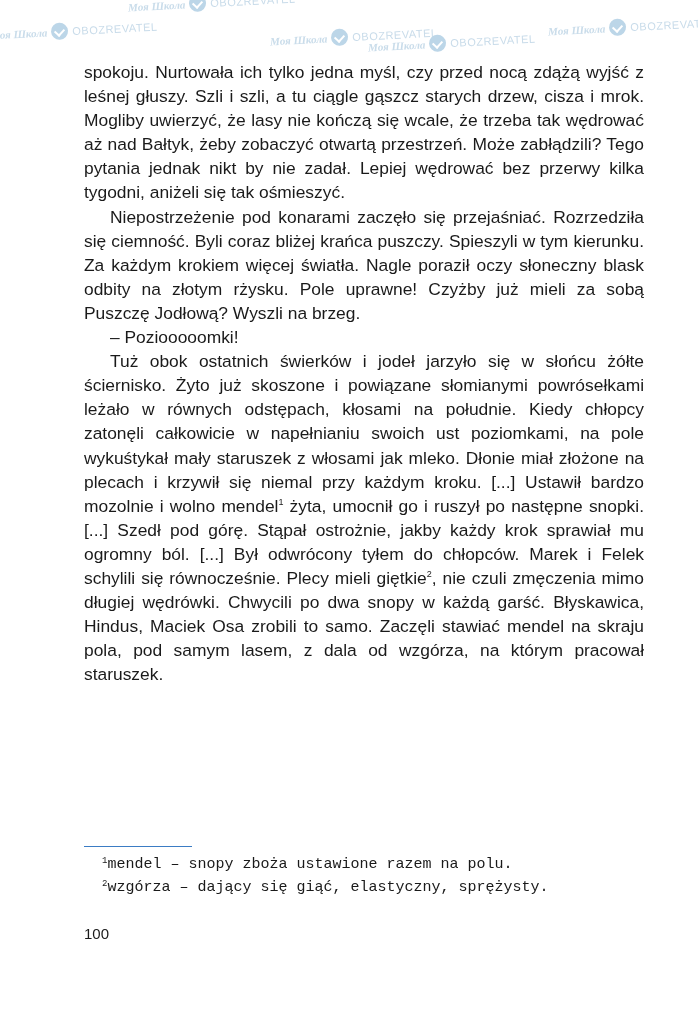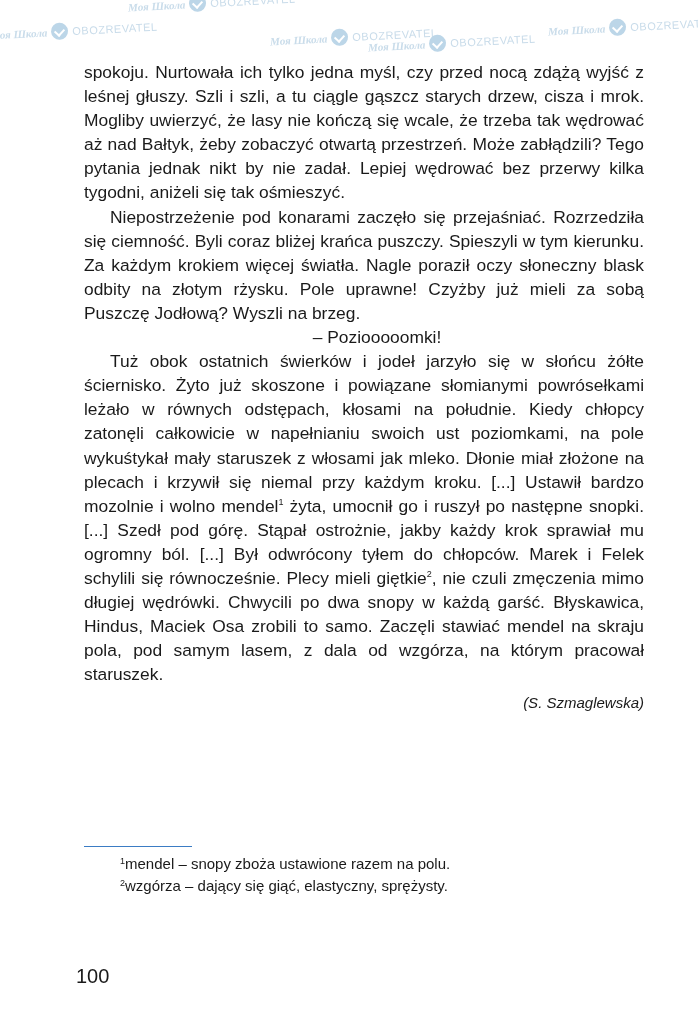--- a/index.html
+++ b/index.html
@@ -34,32 +34,32 @@
 
   .page { position: absolute; left: 84px; top: 60px; width: 560px; z-index: 1; }
   .para {
     margin: 0;
     font-size: 17.4px;
     line-height: 24.1px;
     text-align: justify;
     text-indent: 26px;
   }
   .para.first { text-indent: 0; }
-  .para.dialog { text-indent: 26px; text-align: center; }
+  .para.dialog { text-indent: 26px; text-align: left; }
   .author {
     text-align: right; font-style: italic;
     font-size: 15px; line-height: 22px; margin-top: 6px;
   }
   .fn-rule {
     position: absolute; left: 84px; top: 846px;
     width: 108px; height: 0; border-top: 1.5px solid #3b7cc4; z-index: 1;
   }
-  .footnotes { position: absolute; left: 120px; top: 852px; z-index: 1; font-size: 15px; line-height: 18.5px; }
+  .footnotes { position: absolute; left: 102px; top: 852px; z-index: 1; font-size: 15px; line-height: 18.5px; font-family: Liberation Mono, monospace; }
   .footnotes sup { font-size: 9px; vertical-align: 5px; }
-  .page-number { position: absolute; left: 76px; top: 925px; font-size: 20px; z-index: 1; margin-top: 40px; }
+  .page-number { position: absolute; left: 84px; top: 925px; font-size: 15px; z-index: 1; }
   sup.ref { font-size: 9px; vertical-align: 7px; line-height: 0; }
 </style>
 </head>
 <body>
 
 <div class="watermarks">
   <div class="wm" style="left:-10px; top:22px;">
       <span class="wm-script">Моя Школа</span>
       <span class="wm-circle"></span>
       <span class="wm-brand">OBOZREVATEL</span>
@@ -84,21 +84,20 @@
       <span class="wm-circle"></span>
       <span class="wm-brand">OBOZREVATEL</span>
     </div>
 </div>
 
 <div class="page">
   <p class="para first">spokoju. Nurtowała ich tylko jedna myśl, czy przed nocą zdążą wyjść z leśnej głuszy. Szli i szli, a tu ciągle gąszcz starych drzew, cisza i mrok. Mogliby uwierzyć, że lasy nie kończą się wcale, że trzeba tak wędrować aż nad Bałtyk, żeby zobaczyć otwartą przestrzeń. Może zabłądzili? Tego pytania jednak nikt by nie zadał. Lepiej wędrować bez przerwy kilka tygodni, aniżeli się tak ośmieszyć.</p>
   <p class="para">Niepostrzeżenie pod konarami zaczęło się przejaśniać. Rozrzedziła się ciemność. Byli coraz bliżej krańca puszczy. Spieszyli w tym kierunku. Za każdym krokiem więcej światła. Nagle poraził oczy słoneczny blask odbity na złotym rżysku. Pole uprawne! Czyżby już mieli za sobą Puszczę Jodłową? Wyszli na brzeg.</p>
   <p class="para dialog">– Poziooooomki!</p>
   <p class="para"><span>Tuż obok ostatnich świerków i jodeł jarzyło się w słońcu żółte ściernisko. Żyto już skoszone i powiązane słomianymi powrósełkami leżało w równych odstępach, kłosami na południe. Kiedy chłopcy zatonęli całkowicie w napełnianiu swoich ust poziomkami, na pole wykuśtykał mały staruszek z włosami jak mleko. Dłonie miał złożone na plecach i krzywił się niemal przy każdym kroku. [...] Ustawił bardzo mozolnie i wolno mendel</span><sup class="ref">1</sup><span> żyta, umocnił go i ruszył po następne snopki. [...] Szedł pod górę. Stąpał ostrożnie, jakby każdy krok sprawiał mu ogromny ból. [...] Był odwrócony tyłem do chłopców. Marek i Felek schylili się równocześnie. Plecy mieli giętkie</span><sup class="ref">2</sup><span>, nie czuli zmęczenia mimo długiej wędrówki. Chwycili po dwa snopy w każdą garść. Błyskawica, Hindus, Maciek Osa zrobili to samo. Zaczęli stawiać mendel na skraju pola, pod samym lasem, z dala od wzgórza, na którym pracował staruszek.</span></p>
-  <div class="author">(S. Szmaglewska)</div>
 </div>
 
 <div class="fn-rule"></div>
 
 <div class="footnotes">
   <div><sup>1</sup><span>mendel – snopy zboża ustawione razem na polu.</span></div>
   <div><sup>2</sup><span>wzgórza – dający się giąć, elastyczny, sprężysty.</span></div>
 </div>
 
 <div class="page-number">100</div>

